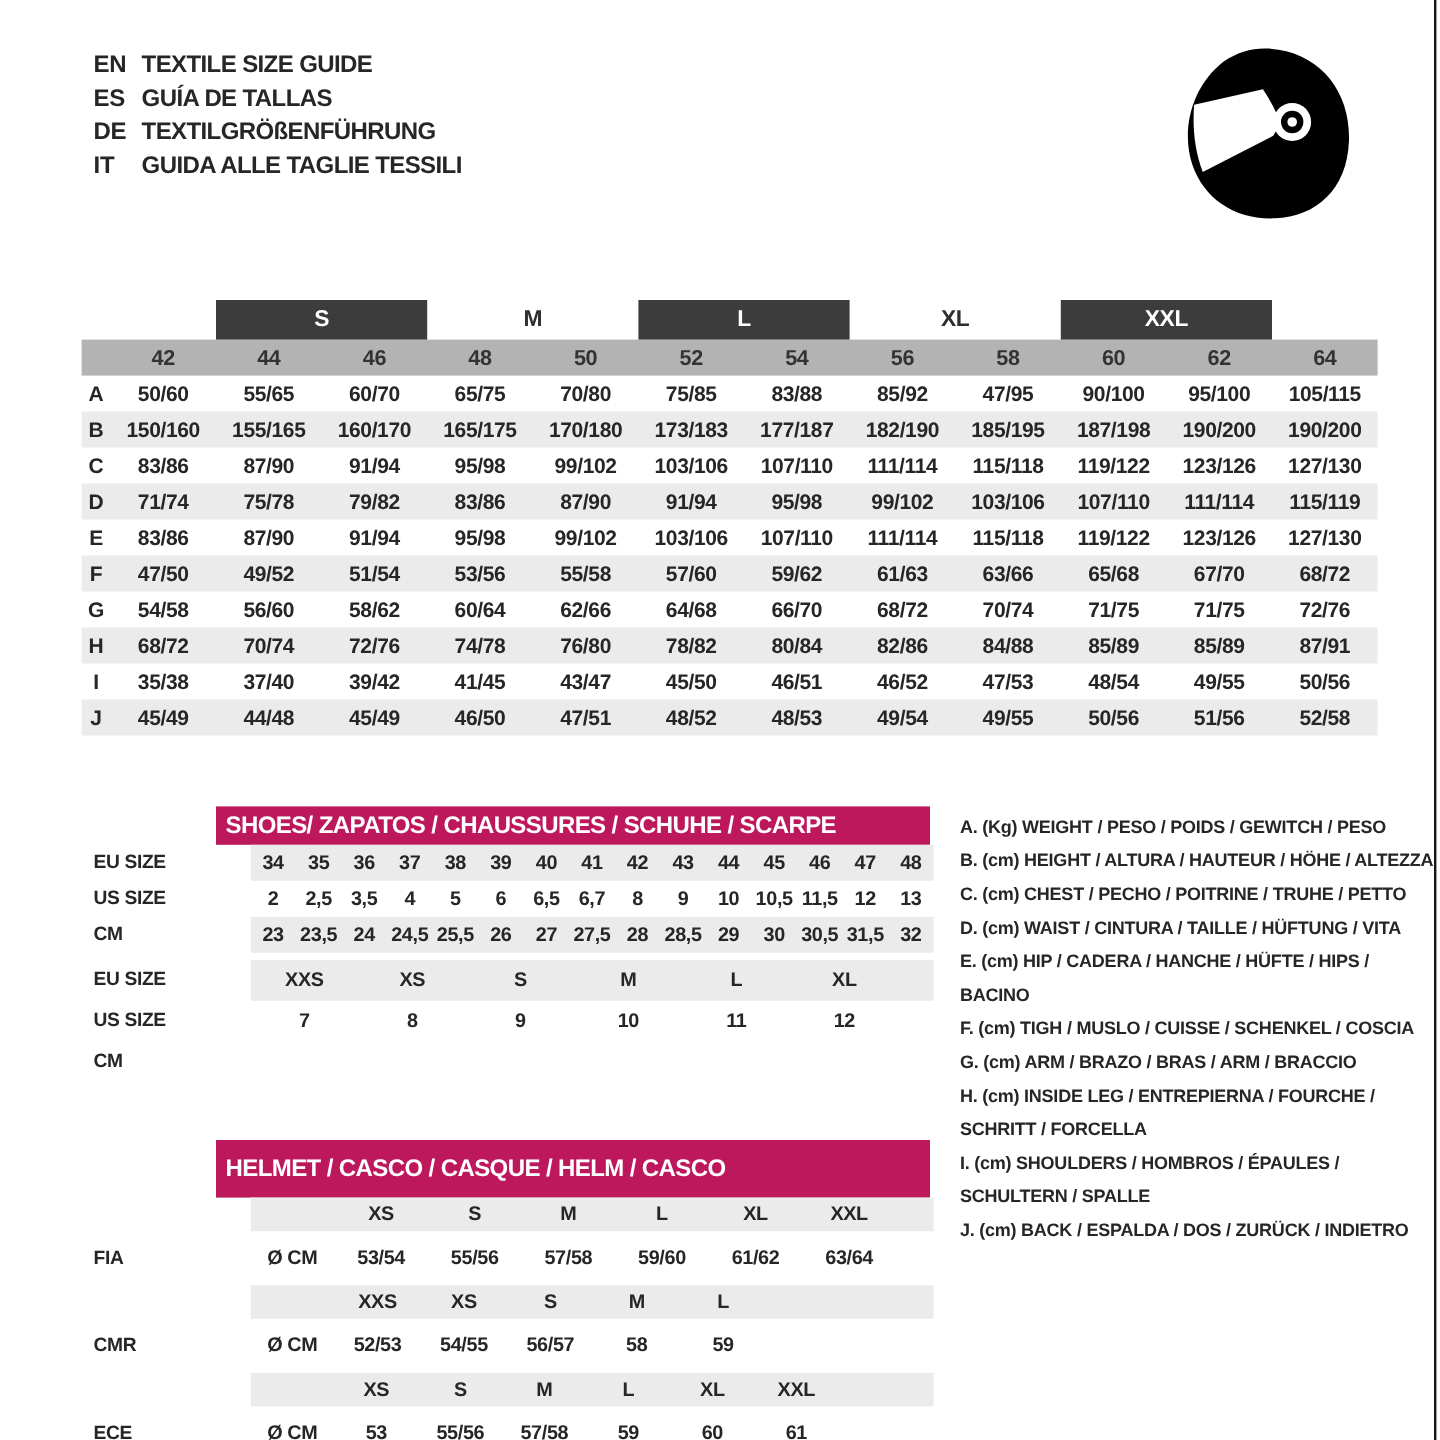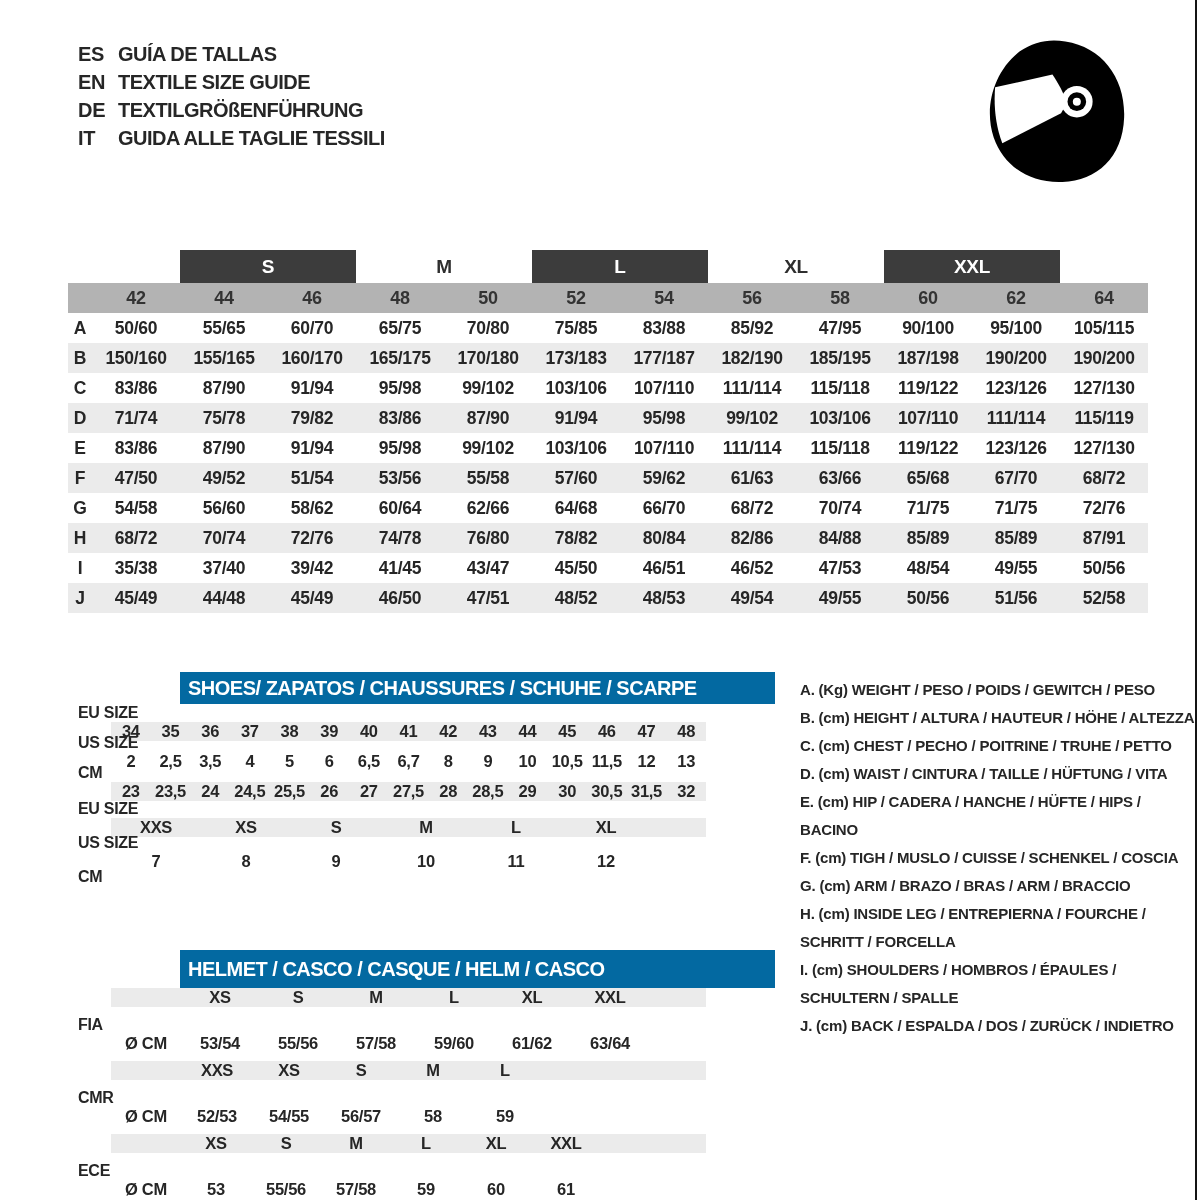--- a/index.html
+++ b/index.html
@@ -24,56 +24,56 @@
   .group-row{height:33px;}
   .group-row span{display:flex;align-items:center;justify-content:center;font-size:19px;}
   .gbox{background:#3c3c3c;color:#fff;}
   .glabel{color:#2e2e2e;}
   .band{height:30px;background:#b3b3b3;color:#333;font-size:18px;align-items:center;text-align:center;}
   .trow{height:30px;align-items:center;text-align:center;font-size:17.5px;}
   .trow.shade{background:#ebebeb;}
 
   
   .lsec{position:absolute;left:78px;width:700px;}
-  .secbar{margin-left:102px;width:587px;height:32px;background:#0369a1;color:#fff;
+  .secbar{margin-left:102px;width:587px;height:32px;background:#be185d;color:#fff;
           display:flex;align-items:center;padding-left:8px;font-size:20px;letter-spacing:-0.5px;}
-  .lrow{display:flex;height:30px;flex-direction:column;}
+  .lrow{display:flex;height:30px;}
   .gloves-sec .lrow{height:34px;}
   .helmet-sec .lrow.hdr{height:28px;}
   .helmet-sec .lrow.val{height:45px;}
   .side-label{width:102px;display:flex;align-items:center;font-size:16px;}
   .cells{width:595px;display:grid;align-items:center;text-align:center;font-size:16.5px;margin-left:33px;}
   .cells.shade{background:#ebebeb;}
   .g15{grid-template-columns:repeat(15,1fr);}
   .g6{grid-template-columns:repeat(6,90px) 1fr;}
   .gfia{grid-template-columns:70px repeat(6,78px) 1fr;}
   .gcmr{grid-template-columns:70px repeat(5,72px) 1fr;}
   .gece{grid-template-columns:70px repeat(6,70px) 1fr;}
   .shoes-sec{top:672px;}
   .gloves-sec{top:800px;}
   .helmet-sec{top:950px;}
-  .helmet-sec .secbar{height:38px;text-align:right;}
+  .helmet-sec .secbar{height:48px;text-align:right;}
 
   
   .legend{position:absolute;left:800px;top:676px;width:402px;font-size:15px;line-height:28px;}
   .legend-item{letter-spacing:-0.2px;}
 </style>
 </head>
 <body>
 
 <div class="page">
 
   <header class="langs">
     <div class="lang-row">
+      <span class="code">EN</span>
+      <span class="title">TEXTILE SIZE GUIDE</span>
+    </div>
+    <div class="lang-row">
       <span class="code">ES</span>
       <span class="title">GUÍA DE TALLAS</span>
-    </div>
-    <div class="lang-row">
-      <span class="code">EN</span>
-      <span class="title">TEXTILE SIZE GUIDE</span>
     </div>
     <div class="lang-row">
       <span class="code">DE</span>
       <span class="title">TEXTILGRÖßENFÜHRUNG</span>
     </div>
     <div class="lang-row">
       <span class="code">IT</span>
       <span class="title">GUIDA ALLE TAGLIE TESSILI</span>
     </div>
   </header>

